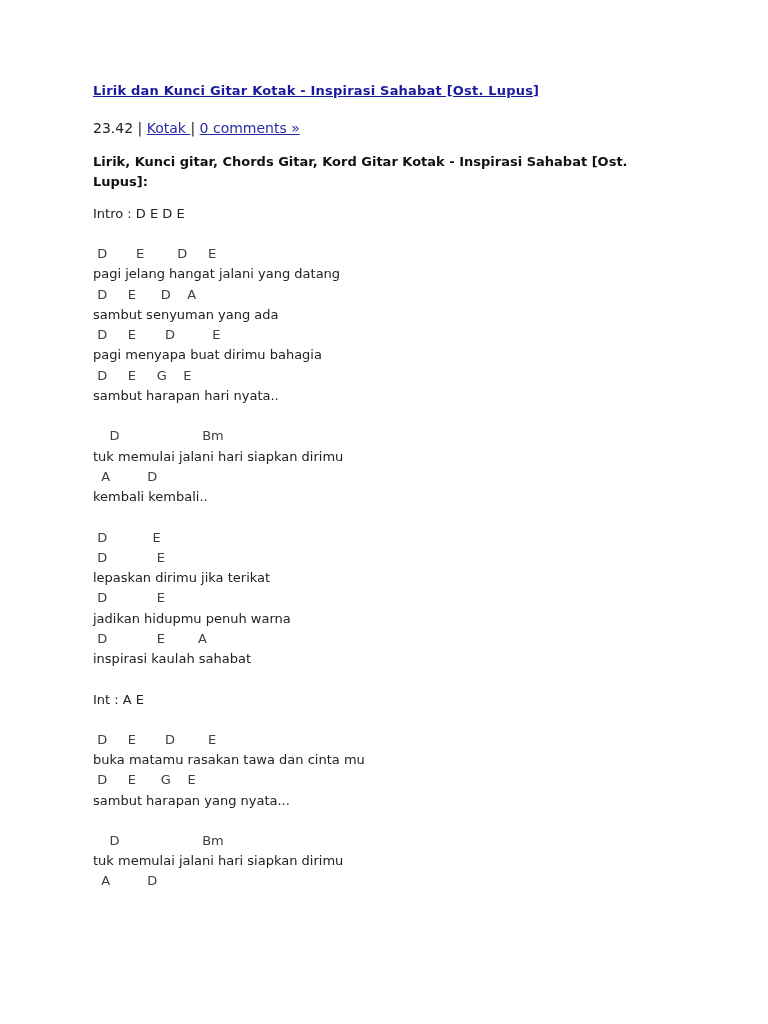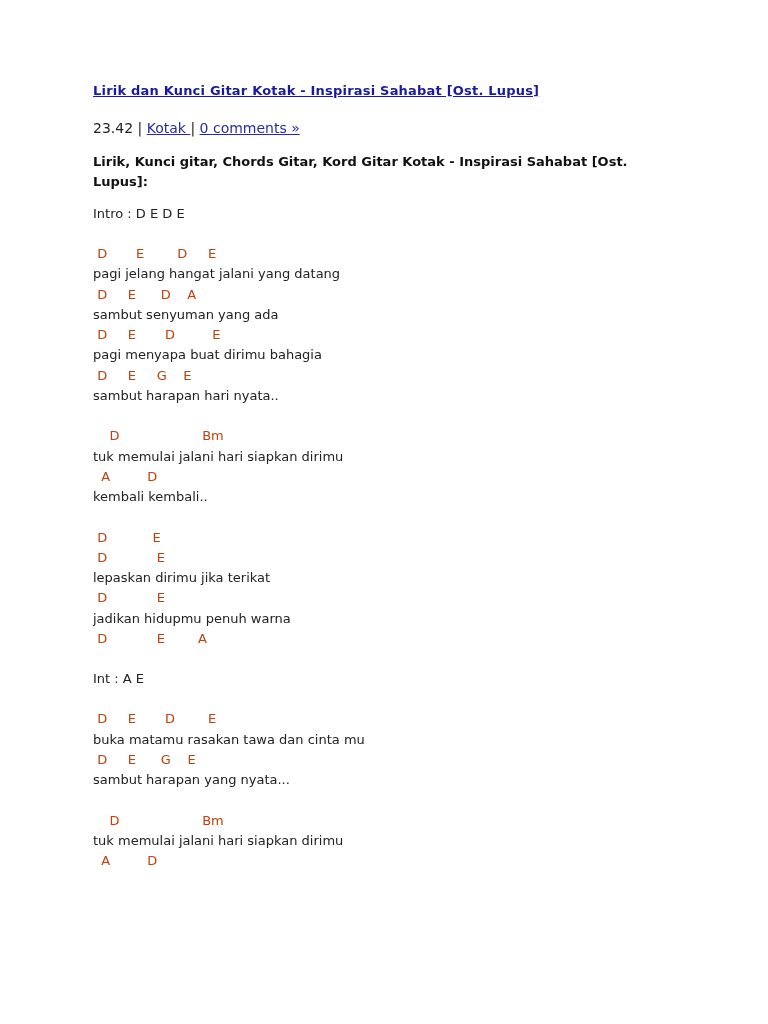--- a/index.html
+++ b/index.html
@@ -63,21 +63,21 @@
     .block {
       margin-top: 20px;
     }
     .line {
       font-size: 13px;
       line-height: 20.3px;
       height: 20.3px;
       white-space: pre;
       color: #222;
     }
-    .chord { color: #c2410c; }
+    .chord { color: #404040; }
     .label-line {
       margin-top: 20px;
       font-size: 13px;
       line-height: 20px;
       white-space: pre;
       color: #222;
     }
   </style>
 </head>
 <body>
@@ -114,20 +114,21 @@
     <div class="line">kembali kembali..</div>
   </div>
 
   <div class="block">
     <div class="line chord"> D           E</div>
     <div class="line chord"> D            E</div>
     <div class="line">lepaskan dirimu jika terikat</div>
     <div class="line chord"> D            E</div>
     <div class="line">jadikan hidupmu penuh warna</div>
     <div class="line chord"> D            E        A</div>
+    <div class="line">inspirasi kaulah sahabat</div>
   </div>
 
   <div class="label-line">Int : A E</div>
 
   <div class="block">
     <div class="line chord"> D     E       D        E</div>
     <div class="line">buka matamu rasakan tawa dan cinta mu</div>
     <div class="line chord"> D     E      G    E</div>
     <div class="line">sambut harapan yang nyata...</div>
   </div>

